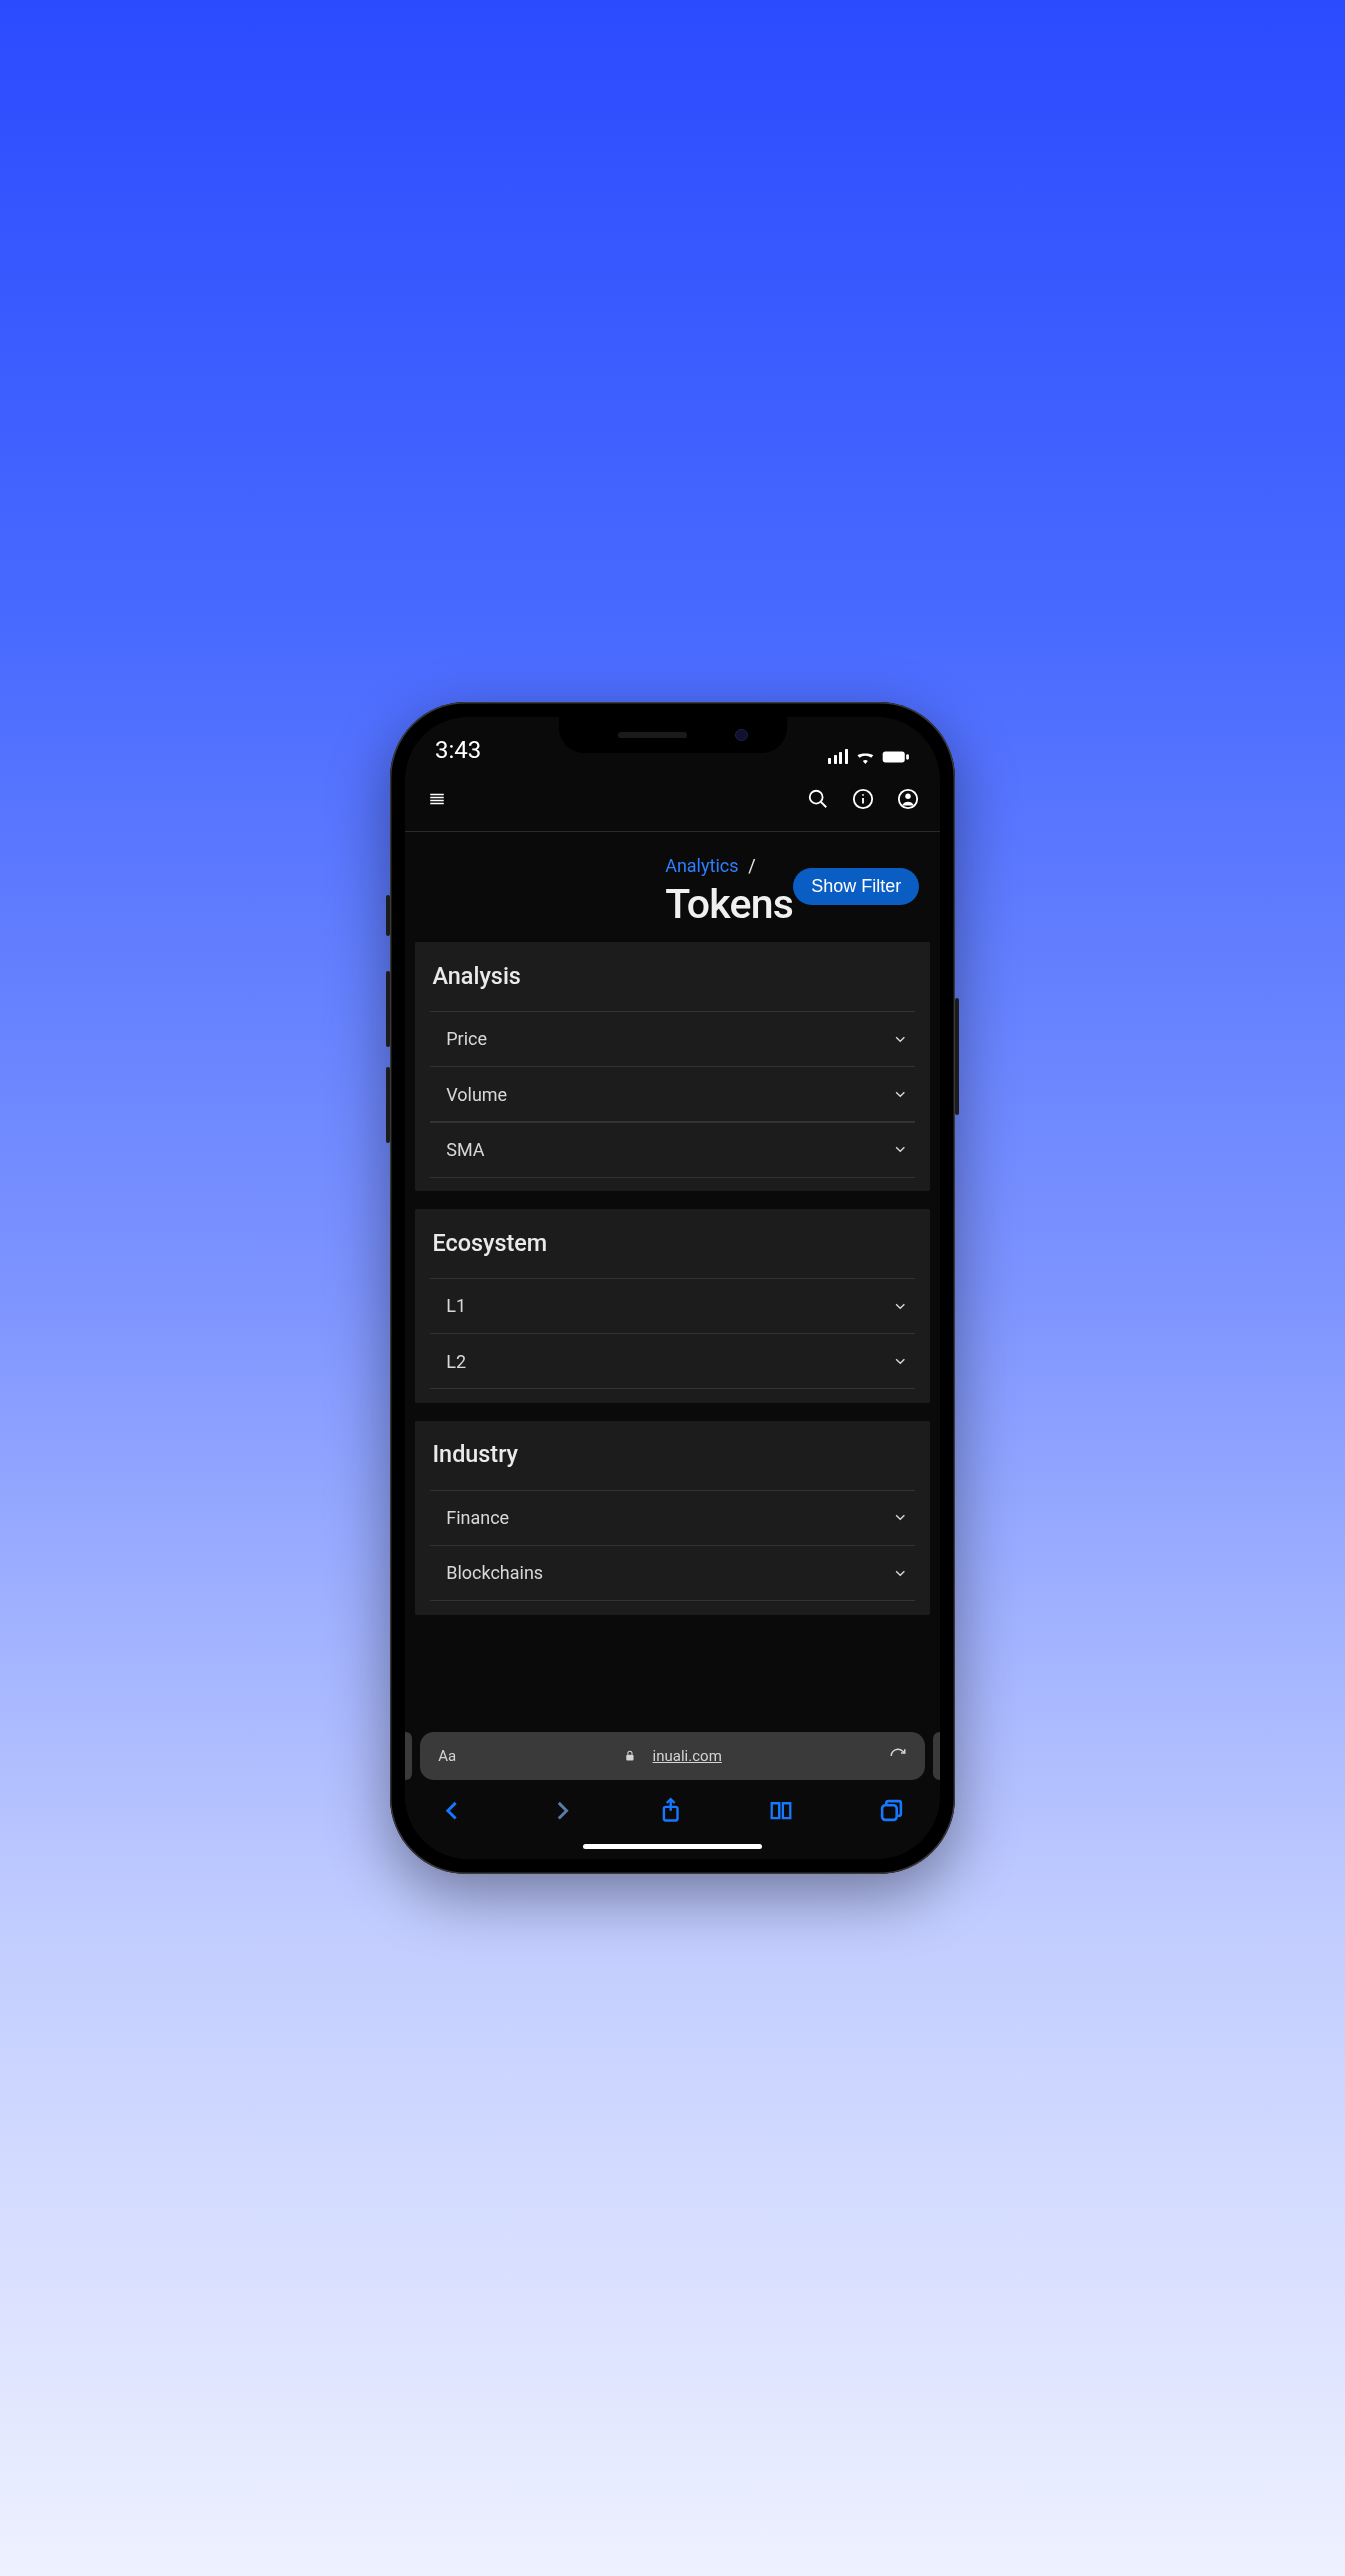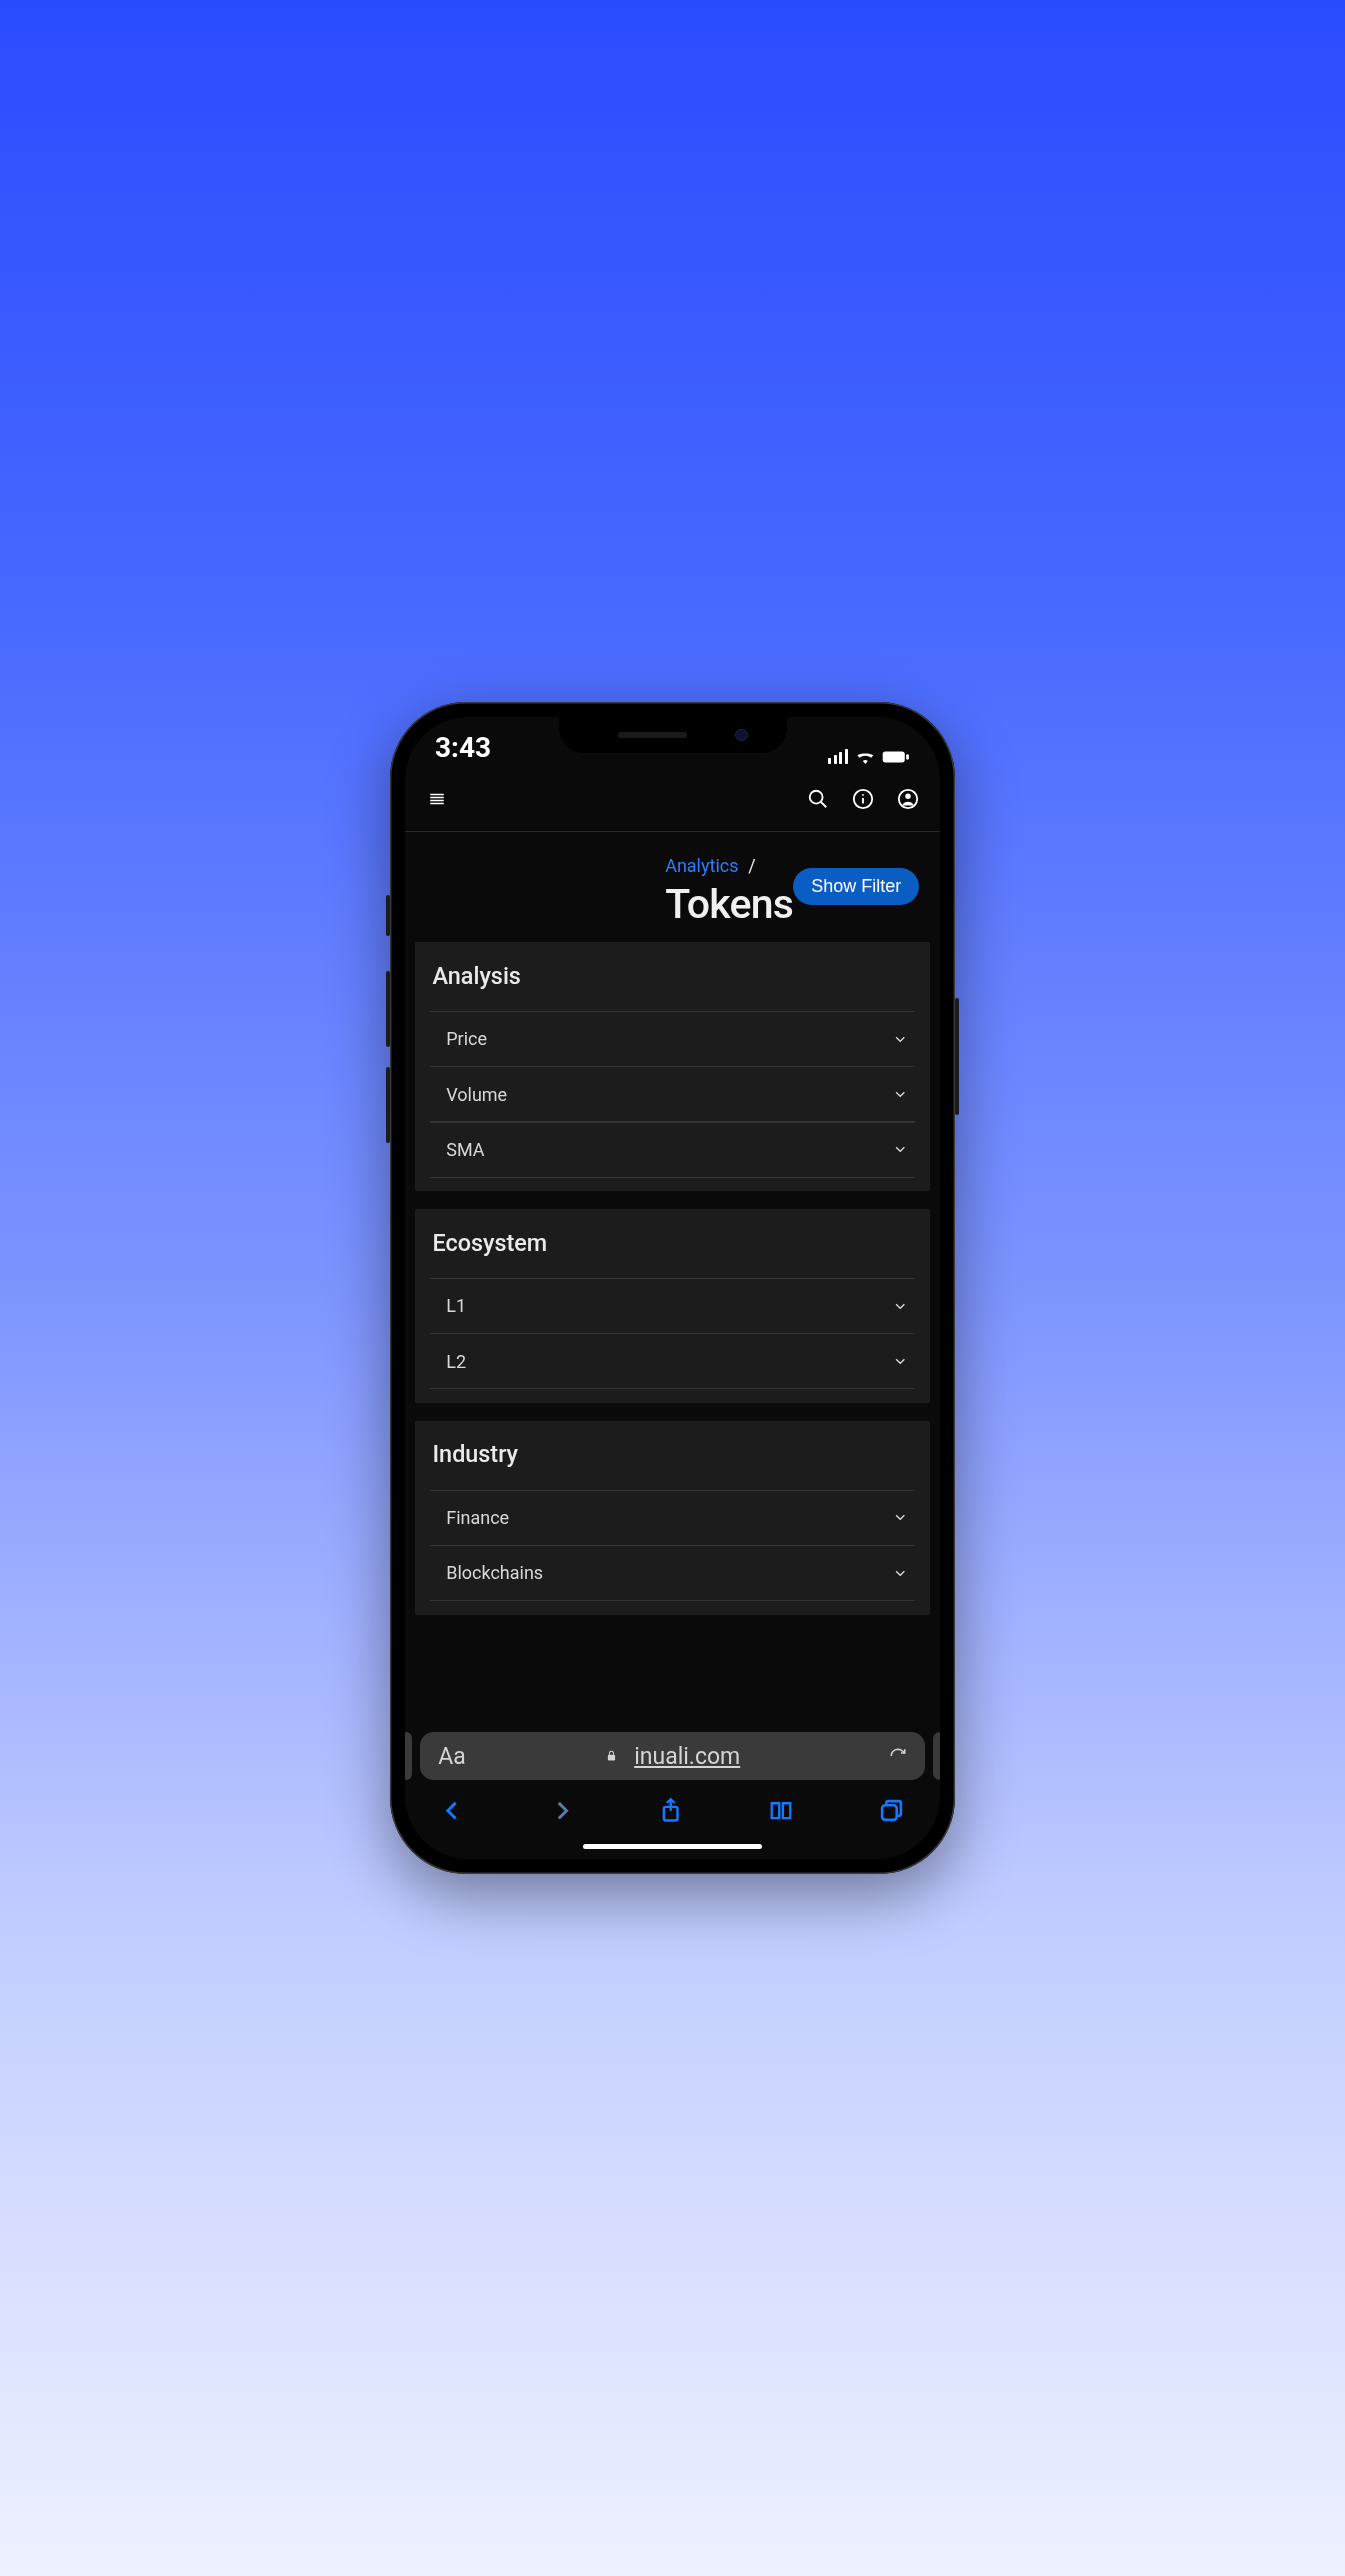--- a/index.html
+++ b/index.html
@@ -55,22 +55,22 @@
   .notch .cam { width: 12.4px; height: 12.4px; background: #101030; border-radius: 50%; border: 1.4px solid #202040; position: relative; left: 20.7px; }
 
   
   .status {
     height: 50px;
     display: flex;
     align-items: flex-end;
     justify-content: space-between;
     padding: 0 30px 2.8px;
     color: #fff;
-    font-size: 28px;
-    font-weight: 700;
+    font-size: 24px;
+    font-weight: 400;
   }
   .status .right { display: flex; align-items: center; gap: 6.9px; }
   .sig-bars { display: flex; align-items: flex-end; gap: 2.1px; }
   .sig-bars span { width: 3.4px; background: #fff; border-radius: 0.7px; }
   .sig-bars span:nth-child(1){height:6.2px}
   .sig-bars span:nth-child(2){height:9px}
   .sig-bars span:nth-child(3){height:11.7px}
   .sig-bars span:nth-child(4){height:14.5px}
   .wifi svg, .battery svg { display:block; }
 
@@ -148,21 +148,21 @@
   }
   .url-bar {
     background: #3a3a3a;
     border-radius: 13.8px;
     height: 48px;
     display: flex;
     align-items: center;
     justify-content: space-between;
     padding: 0 18px;
     color: #d4d4d4;
-    font-size: 23px;
+    font-size: 15px;
     margin: 0 5.5px;
     position: relative;
   }
   .url-bar::before, .url-bar::after {
     content: "";
     position: absolute;
     top: 0; bottom: 0; width: 12.4px;
     background: #3a3a3a;
     border-radius: 13.8px;
   }

